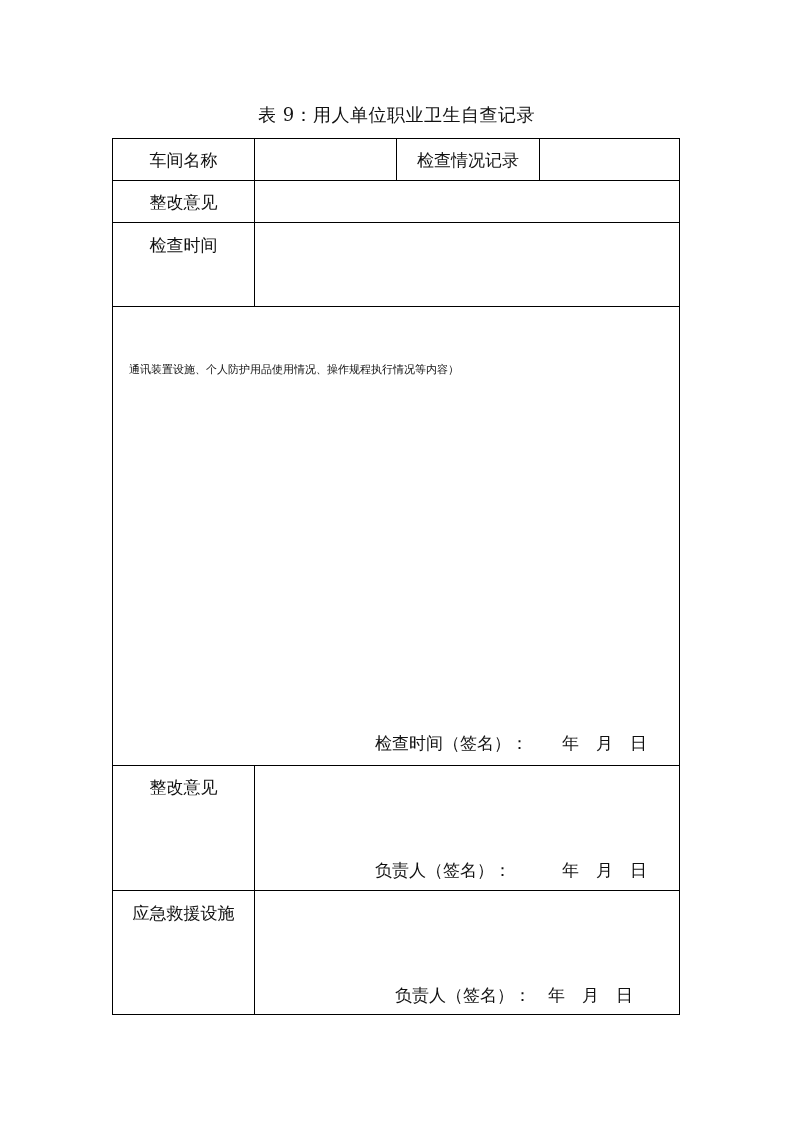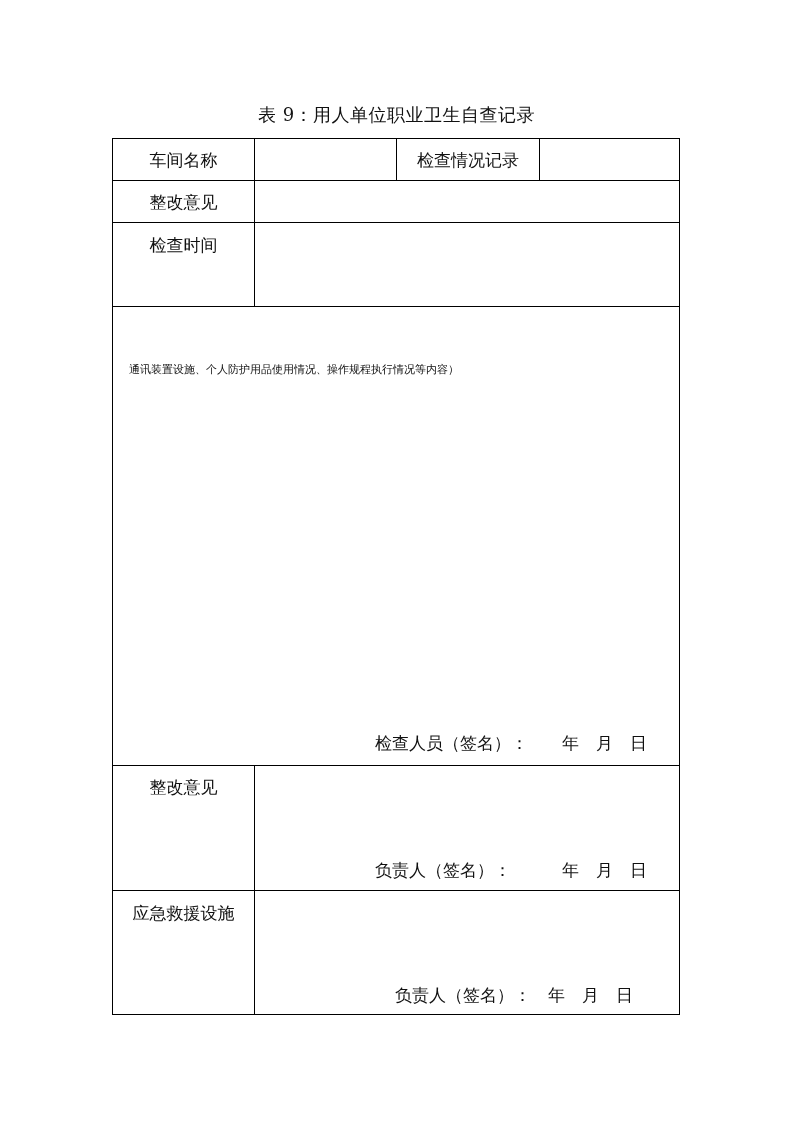--- a/index.html
+++ b/index.html
@@ -38,21 +38,21 @@
   <div class="cell-text" style="top:10px;left:284px;width:142px;text-align:center;">检查情况记录</div>
   <div class="cell-text" style="top:10px;left:427px;width:139px;height:30px;"></div>
 
   <div class="cell-text lbl" style="top:52px;">整改意见</div>
   <div class="cell-text" style="top:52px;left:142px;width:424px;height:30px;"></div>
 
   <div class="cell-text lbl" style="top:95px;">检查时间</div>
 
   <div style="position:absolute;top:168px;left:0;width:566px;height:458px;">
     <div class="rec-line2">通讯装置设施、个人防护用品使用情况、操作规程执行情况等内容）</div>
-    <div class="cell-text" style="top:425px;left:262px;">检查人员（签名）：　　年　月　日</div>
+    <div class="cell-text" style="top:425px;left:262px;">检查时间（签名）：　　年　月　日</div>
   </div>
 
   <div class="cell-text lbl" style="top:637px;">整改意见</div>
   <div style="position:absolute;top:627px;left:142px;width:424px;height:124px;"></div>
   <div class="cell-text" style="top:720px;left:262px;">负责人（签名）：　　　年　月　日</div>
 
   <div class="cell-text lbl" style="top:763px;">应急救援设施</div>
   <div style="position:absolute;top:752px;left:142px;width:424px;height:123px;"></div>
   <div class="cell-text" style="top:845px;left:282px;">负责人（签名）：　年　月　日</div>
 </div>

